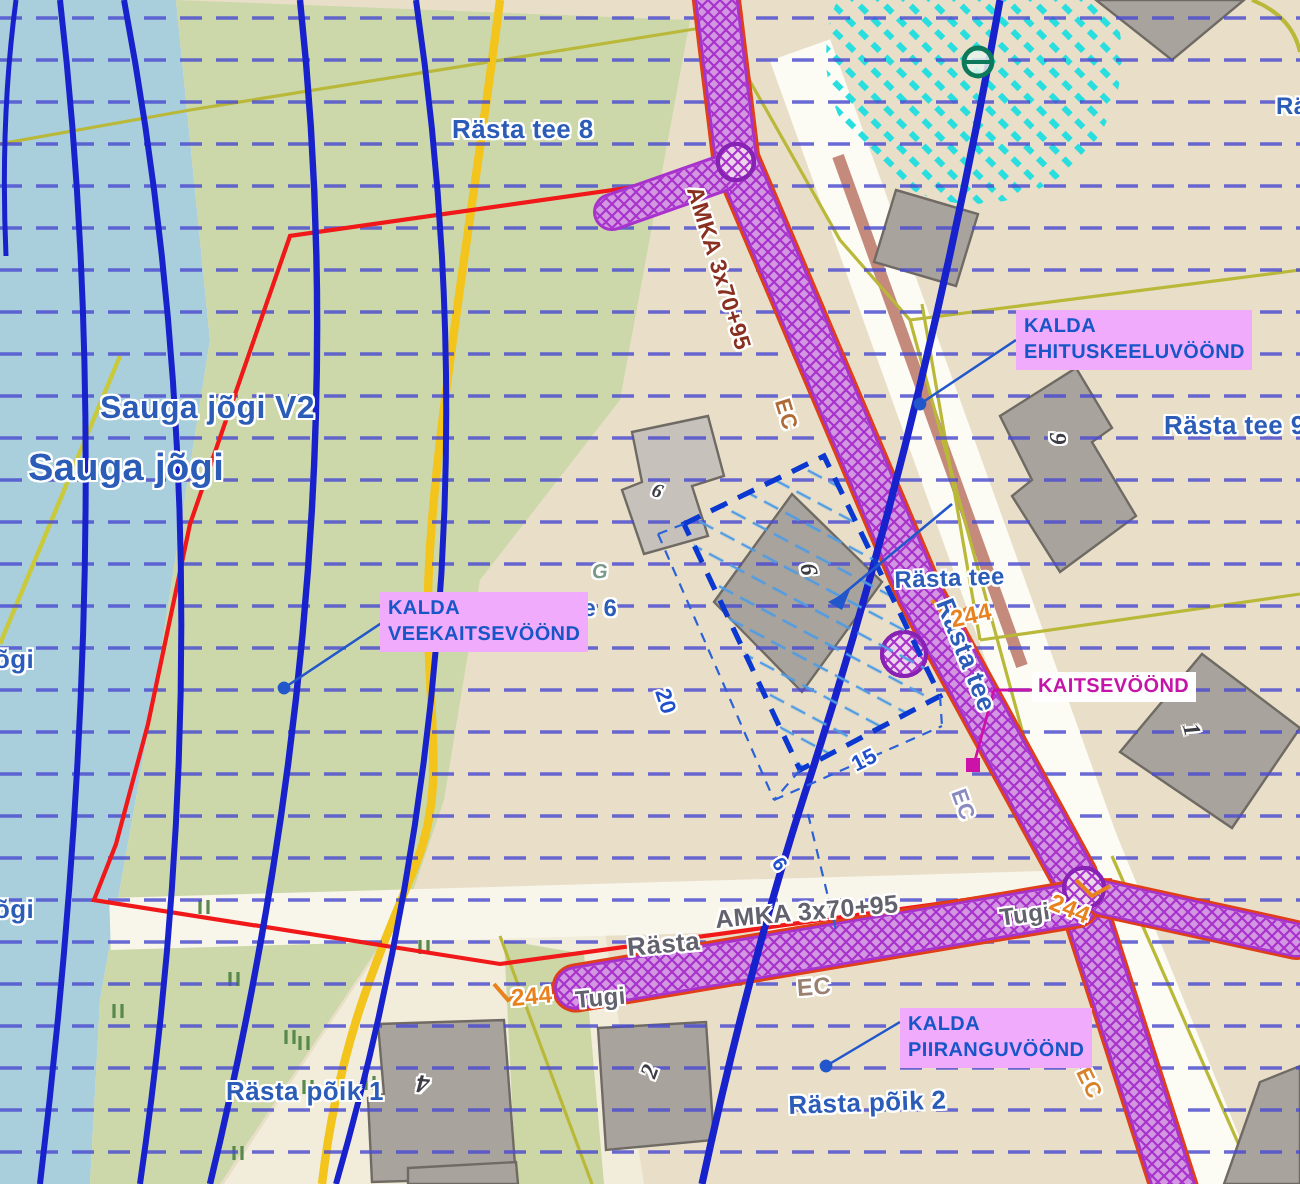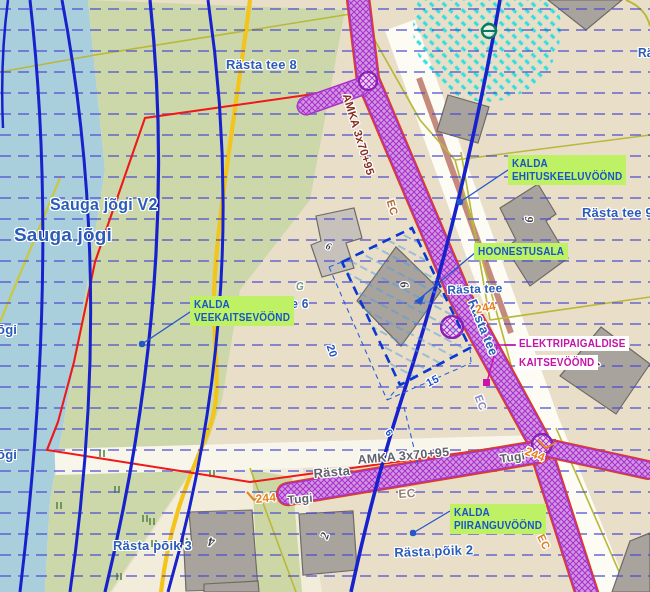--- a/index.html
+++ b/index.html
@@ -11,21 +11,21 @@
       transform-origin:left top;letter-spacing:.2px;
       text-shadow:-1px 0 #fff,1px 0 #fff,0 -1px #fff,0 1px #fff,-1px -1px #fff,1px 1px #fff,1px -1px #fff,-1px 1px #fff;}
   .st{color:#2b5cb8;}
   .g2{color:#62626e;}
   .or{color:#e8821e;}
   .ec1{color:#b06a35;}.ec2{color:#8a8ac0;}.ec3{color:#9a8070;}.ec4{color:#d8822a;}
   .dim{color:#2050cc;}
   .bn{color:#3c3c44;font-style:italic;font-family:"Liberation Serif",serif;font-weight:600;}
   .g3{color:#7a9a88;font-style:italic;}
   
-  .callout{position:absolute;background:#bef264;color:#1856c8;font:bold 10px/13px "Liberation Sans",sans-serif;
+  .callout{position:absolute;background:#f0abfc;color:#1856c8;font:bold 10px/13px "Liberation Sans",sans-serif;
            padding:2px 4px;letter-spacing:.2px;}
   .callout.mag{color:#c415a8;background:transparent;padding:0;}
   .callout.mag span{display:inline-block;background:#fff;padding:1px 3px;margin:0;}
   .callout.mag span+span{display:table;margin-top:4px;}
 </style>
 </head>
 <body>
 
 <div id="map-root">
 
@@ -194,21 +194,21 @@
       <span class="ml st" style="left: 226px; top: 57px; font-size: 13px;">Rästa tee 8</span>
       <span class="ml st" style="left: 638px; top: 46px; font-size: 12px;">Rä</span>
       <span class="ml st" style="left: 582px; top: 205px; font-size: 13px;">Rästa tee 9</span>
       <span class="ml st" style="left: 447px; top: 283px; font-size: 12px; transform: rotate(-2deg);">Rästa tee</span>
       <span class="ml st" style="left: 243px; top: 297px; font-size: 12px;">Rästa tee 6</span>
       <span class="ml st" style="left: 479px; top: 297px; font-size: 13px; transform: rotate(68deg);">Rästa tee</span>
       <span class="ml st" style="left: 50px; top: 196px; font-size: 16px;">Sauga jõgi V2</span>
       <span class="ml st" style="left: 14px; top: 224px; font-size: 19px;">Sauga jõgi</span>
       <span class="ml st" style="left: -3px; top: 322px; font-size: 13px;">õgi</span>
       <span class="ml st" style="left: -3px; top: 447px; font-size: 13px;">õgi</span>
-      <span class="ml st" style="left: 113px; top: 538px; font-size: 13px;">Rästa põik 3</span>
+      <span class="ml st" style="left: 113px; top: 538px; font-size: 13px;">Rästa põik 1</span>
       <span class="ml st" style="left: 394px; top: 545px; font-size: 13px; transform: rotate(-2deg);">Rästa põik 2</span>
       <span class="ml " style="color: rgb(138, 48, 32); left: 352px; top: 92px; font-size: 11.5px; transform: rotate(73deg);">AMKA 3x70+95</span>
       <span class="ml g2" style="left: 357px; top: 453px; font-size: 12.5px; transform: rotate(-5deg);">AMKA 3x70+95</span>
       <span class="ml g2" style="left: 313px; top: 466px; font-size: 13px; transform: rotate(-5deg);">Rästa</span>
       <span class="ml ec1" style="left: 396px; top: 198px; font-size: 11px; transform: rotate(73deg);">EC</span>
       <span class="ml ec2" style="left: 484px; top: 393px; font-size: 11px; transform: rotate(70deg);">EC</span>
       <span class="ml ec3" style="left: 398px; top: 487px; font-size: 12px; transform: rotate(-4deg);">EC</span>
       <span class="ml ec4" style="left: 546px; top: 532px; font-size: 11px; transform: rotate(64deg);">EC</span>
       <span class="ml g2" style="left: 287px; top: 493px; font-size: 12px; transform: rotate(-5deg);">Tugi</span>
       <span class="ml g2" style="left: 499px; top: 452px; font-size: 12px; transform: rotate(-8deg);">Tugi</span>
@@ -224,29 +224,25 @@
       <span class="ml bn" style="left: 602px; top: 360px; font-size: 12px; transform: rotate(75deg);">1</span>
       <span class="ml bn" style="left: 214px; top: 550px; font-size: 13px; transform: rotate(185deg);">4</span>
       <span class="ml bn" style="left: 317px; top: 536px; font-size: 12px; transform: rotate(-70deg);">2</span>
       <span class="ml g3" style="left: 296px; top: 281px; font-size: 10px;">G</span>
     </div>
 
   <div class="callout" style="left:508px;top:155px;">
     <div>KALDA</div>
     <div>EHITUSKEELUVÖÖND</div>
   </div>
-  <div class="callout" style="left:474px;top:243px;">
-    <div>HOONESTUSALA</div>
-  </div>
   <div class="callout" style="left:190px;top:296px;">
     <div>KALDA</div>
     <div>VEEKAITSEVÖÖND</div>
   </div>
   <div class="callout mag" style="left:516px;top:336px;">
-    <span>ELEKTRIPAIGALDISE</span>
     <span>KAITSEVÖÖND</span>
   </div>
   <div class="callout" style="left:450px;top:504px;">
     <div>KALDA</div>
     <div>PIIRANGUVÖÖND</div>
   </div>
 
 </div>
 
 </body></html>

